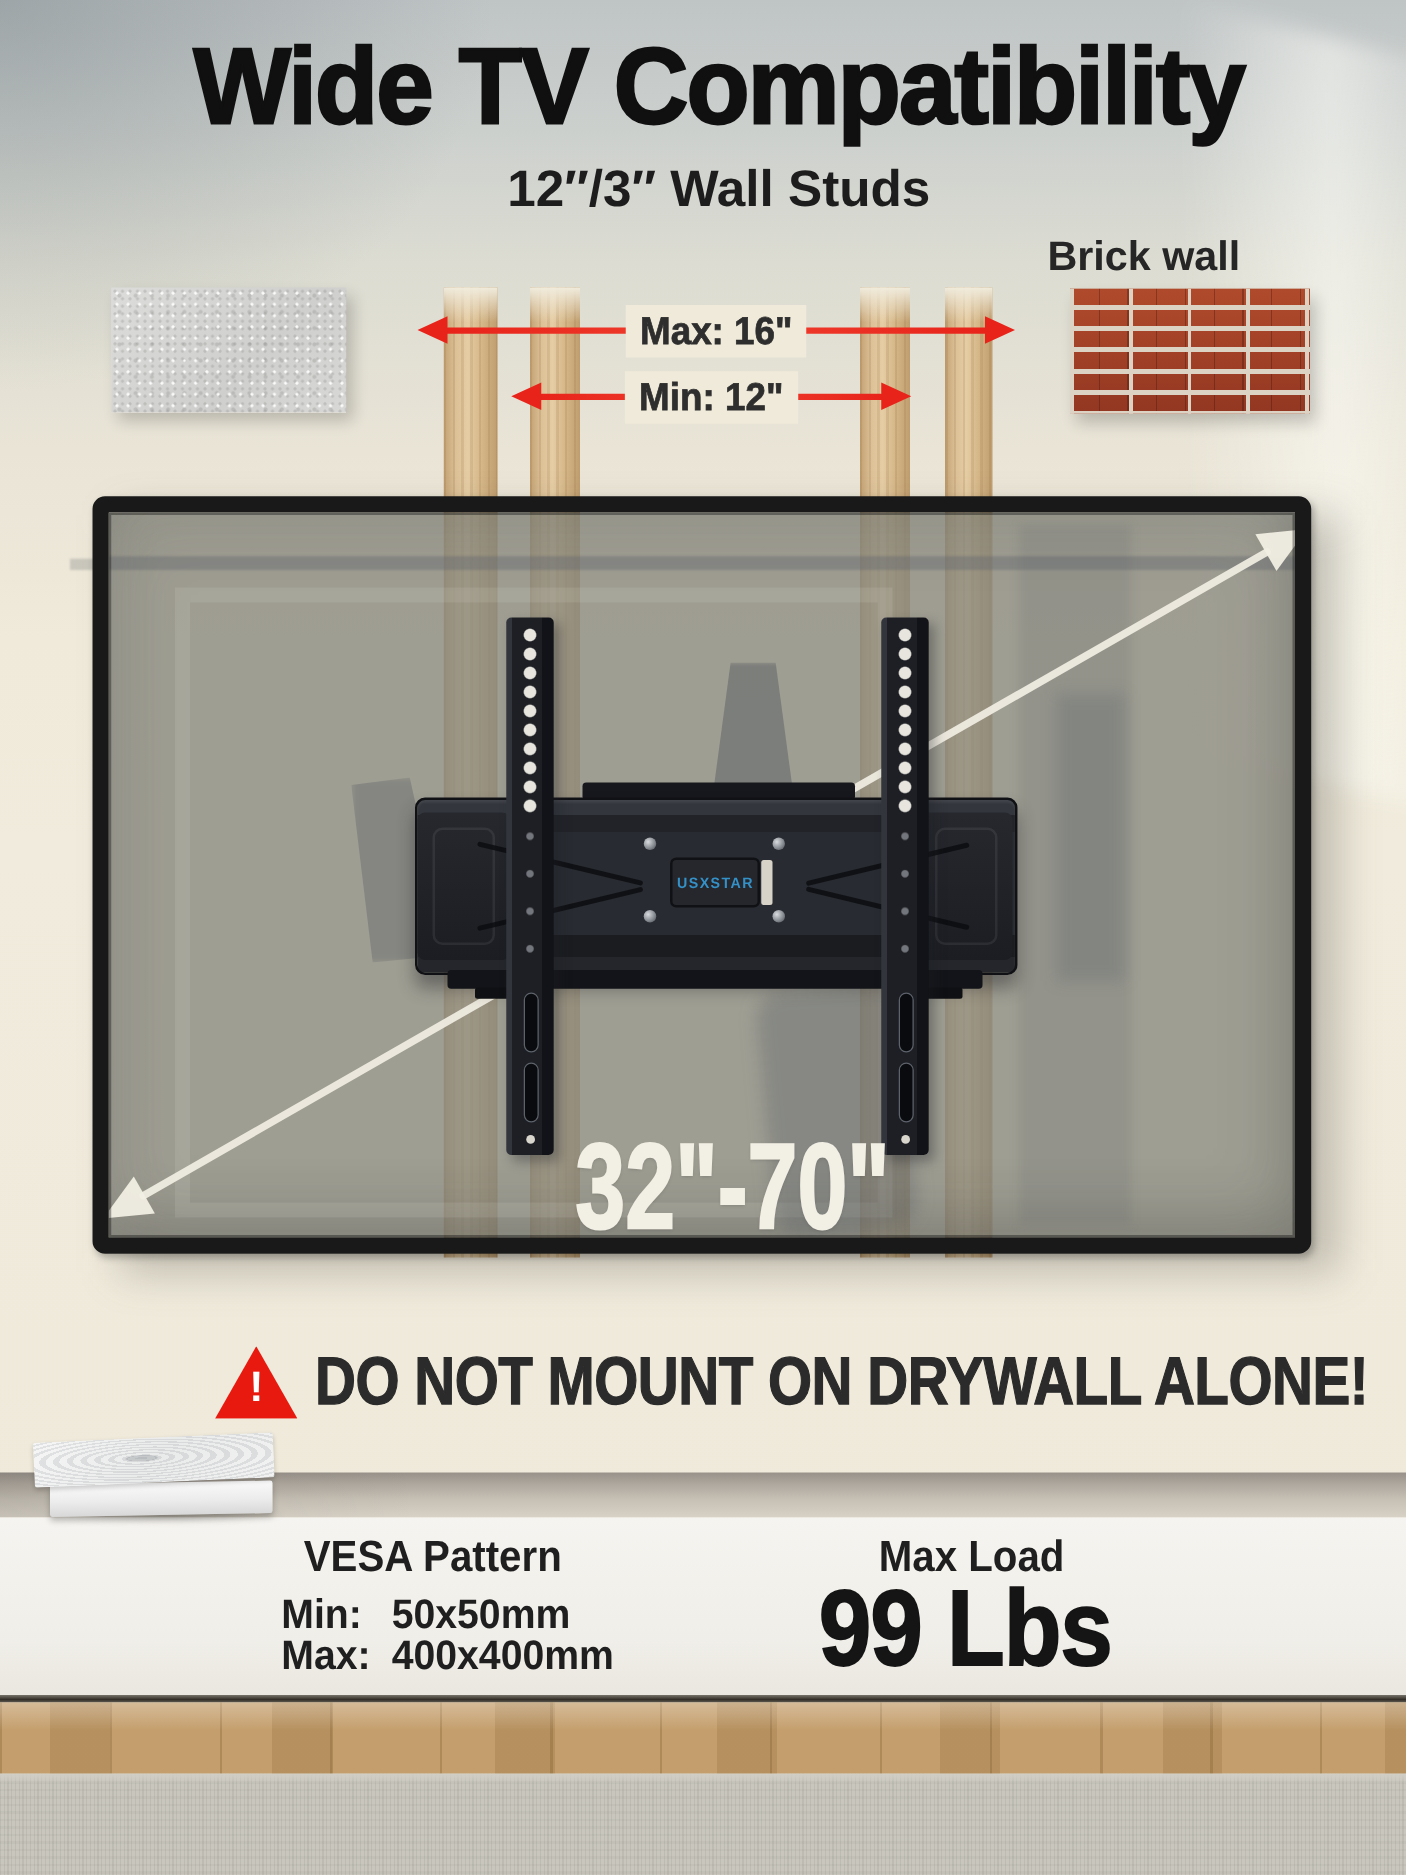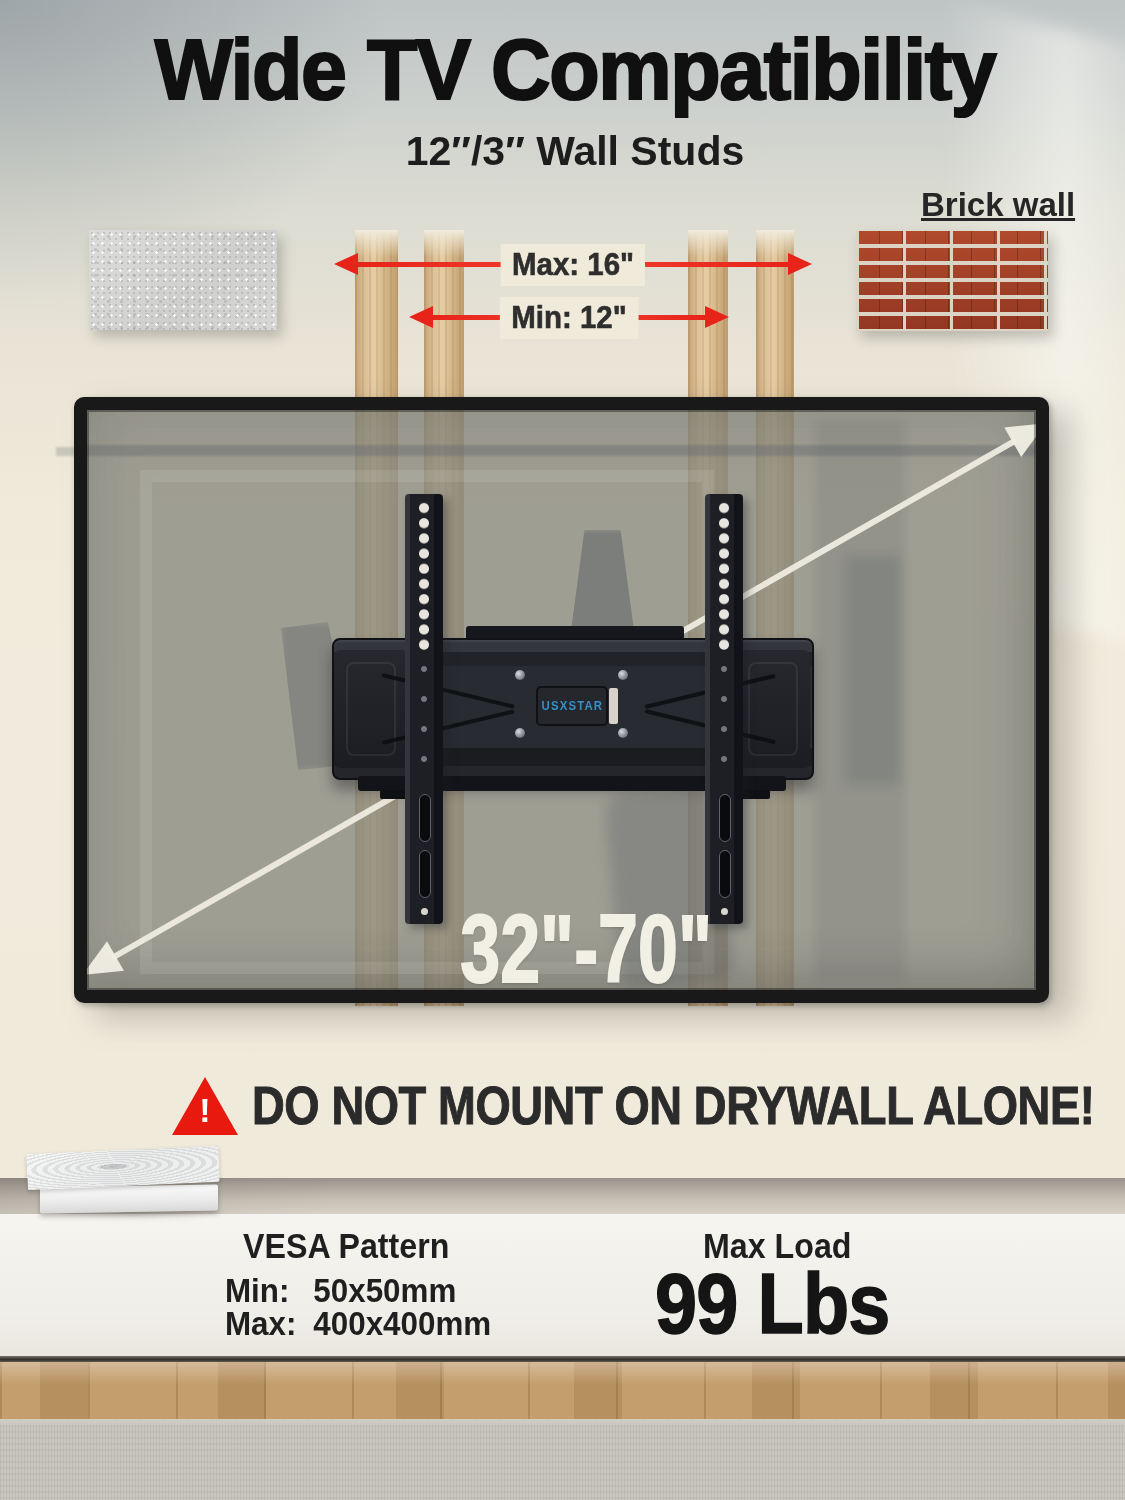--- a/index.html
+++ b/index.html
@@ -23,21 +23,21 @@
   #stud-a{left:355px;width:43px;} #stud-b{left:424px;width:40px;}
   #stud-c{left:688px;width:40px;} #stud-d{left:756px;width:38px;}
 
   
   .title{left:0;right:0;top:22px;text-align:center;font-size:86px;font-weight:700;color:#101010;
     letter-spacing:-1.5px;transform:scaleX(.96);-webkit-text-stroke:2.2px #101010;line-height:1.1;}
   .subtitle{left:0;right:0;top:128px;text-align:center;font-size:41px;font-weight:700;color:#1d1d1d;}
 
   .wall-label{font-size:33px;font-weight:700;color:#262626;white-space:nowrap;}
   #concrete-label{left:85px;top:184px;}
-  #brick-label{left:921px;top:186px;text-decoration:underline;}
+  #brick-label{left:838px;top:186px;}
 
   .swatch{box-shadow:5px 7px 12px rgba(0,0,0,.20);}
   #concrete-swatch{left:89px;top:230px;width:188px;height:100px;
     background-image:
       radial-gradient(circle,rgba(120,120,118,.25) 0 1px,rgba(0,0,0,0) 1.5px),
       radial-gradient(circle,rgba(255,255,255,.9) 0 1px,rgba(0,0,0,0) 1.5px),
       radial-gradient(circle,rgba(100,100,98,.2) 0 1.2px,rgba(0,0,0,0) 2px),
       linear-gradient(135deg,#dcdcda,#cfcfcd 60%,#d8d8d6);
     background-size:6px 6px,9px 9px,13px 13px,100% 100%;}
   #brick-swatch{left:856px;top:231px;width:192px;height:100px;background-color:#a8442a;

